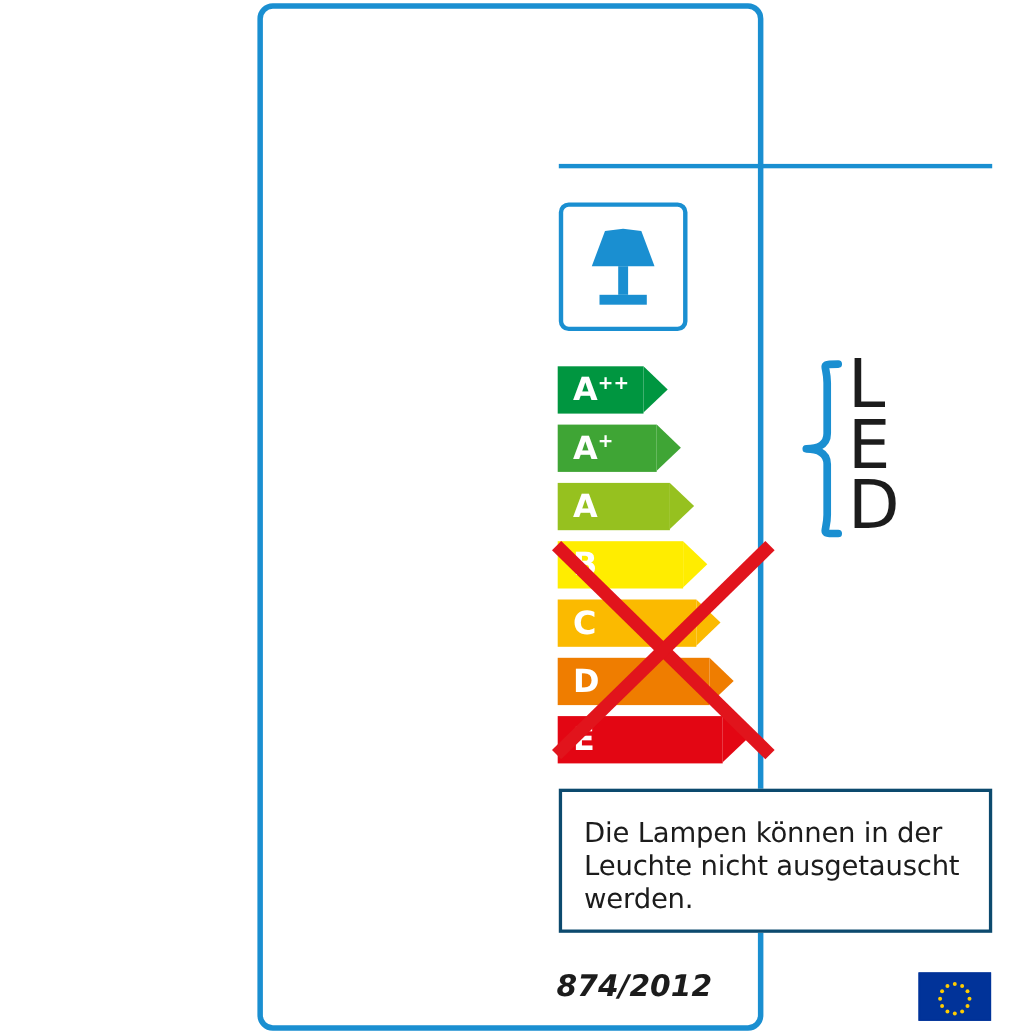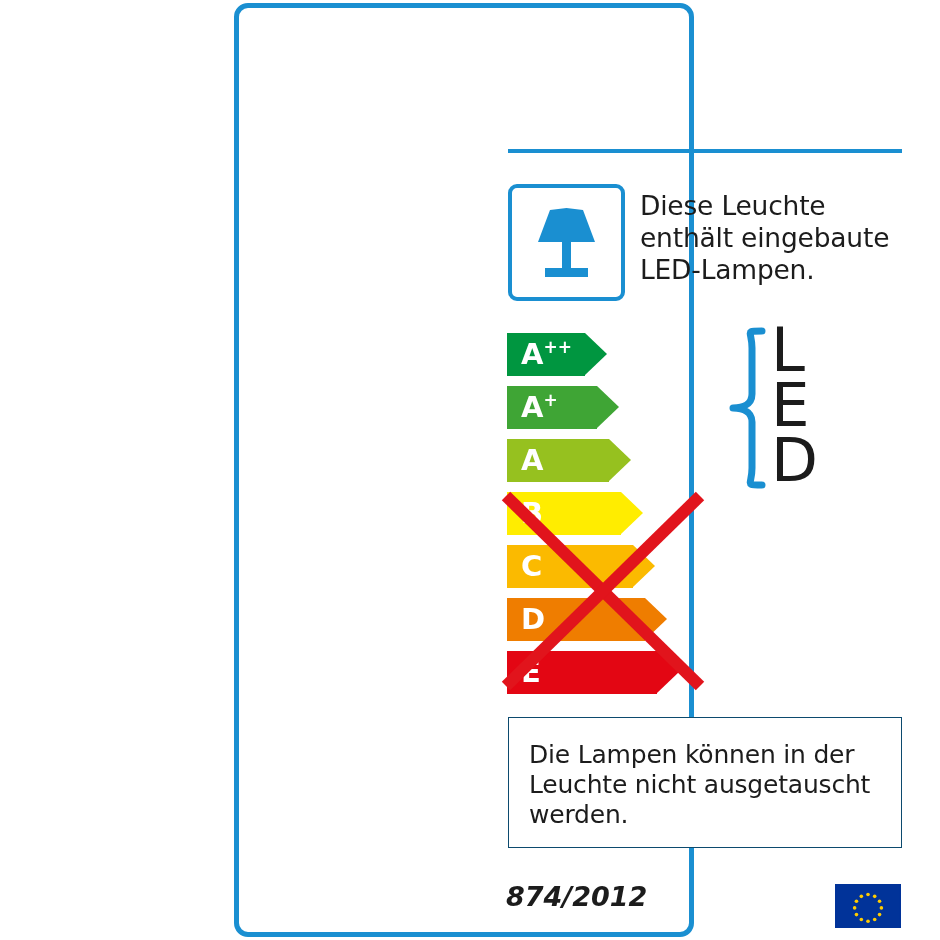--- a/index.html
+++ b/index.html
@@ -136,21 +136,21 @@
     letter-spacing: 0px;
   }
 
   
   #note-box {
     position: absolute;
     left: 269px;
     top: 709px;
     width: 394px;
     height: 131px;
-    border: 1px solid #0c4a6e;
+    border: 3px solid #0c4a6e;
     box-sizing: border-box;
     background: #ffffff;
   }
   #note-text {
     position: absolute;
     left: 20px;
     top: 22px;
     width: 355px;
     font-size: 25px;
     line-height: 30px;
@@ -189,21 +189,20 @@
   <div id="top-rule"></div>
 
   <div id="lamp-box">
     <svg width="109" height="109" viewBox="0 0 109 109">
       <path d="M54.5 20 L38 22 L26 54 L83 54 L71 22 Z" fill="#1a8fd1"></path>
       <rect x="50" y="54" width="9" height="26" fill="#1a8fd1"></rect>
       <rect x="33" y="80" width="43" height="9" fill="#1a8fd1"></rect>
     </svg>
   </div>
 
-  <div id="lamp-text">Diese Leuchte enthält eingebaute LED-Lampen.</div>
 
   <div id="scale">
       <div class="bar" style="top: 0px;">
         <div class="body" style="width: 78px; background: rgb(0, 150, 64);"></div>
         <div class="arrow" style="left: 78px; border-left: 22px solid rgb(0, 150, 64);"></div>
         <div class="txt">A<span class="sup">++</span></div>
       </div>
       <div class="bar" style="top: 53px;">
         <div class="body" style="width: 90px; background: rgb(63, 165, 53);"></div>
         <div class="arrow" style="left: 90px; border-left: 22px solid rgb(63, 165, 53);"></div>

